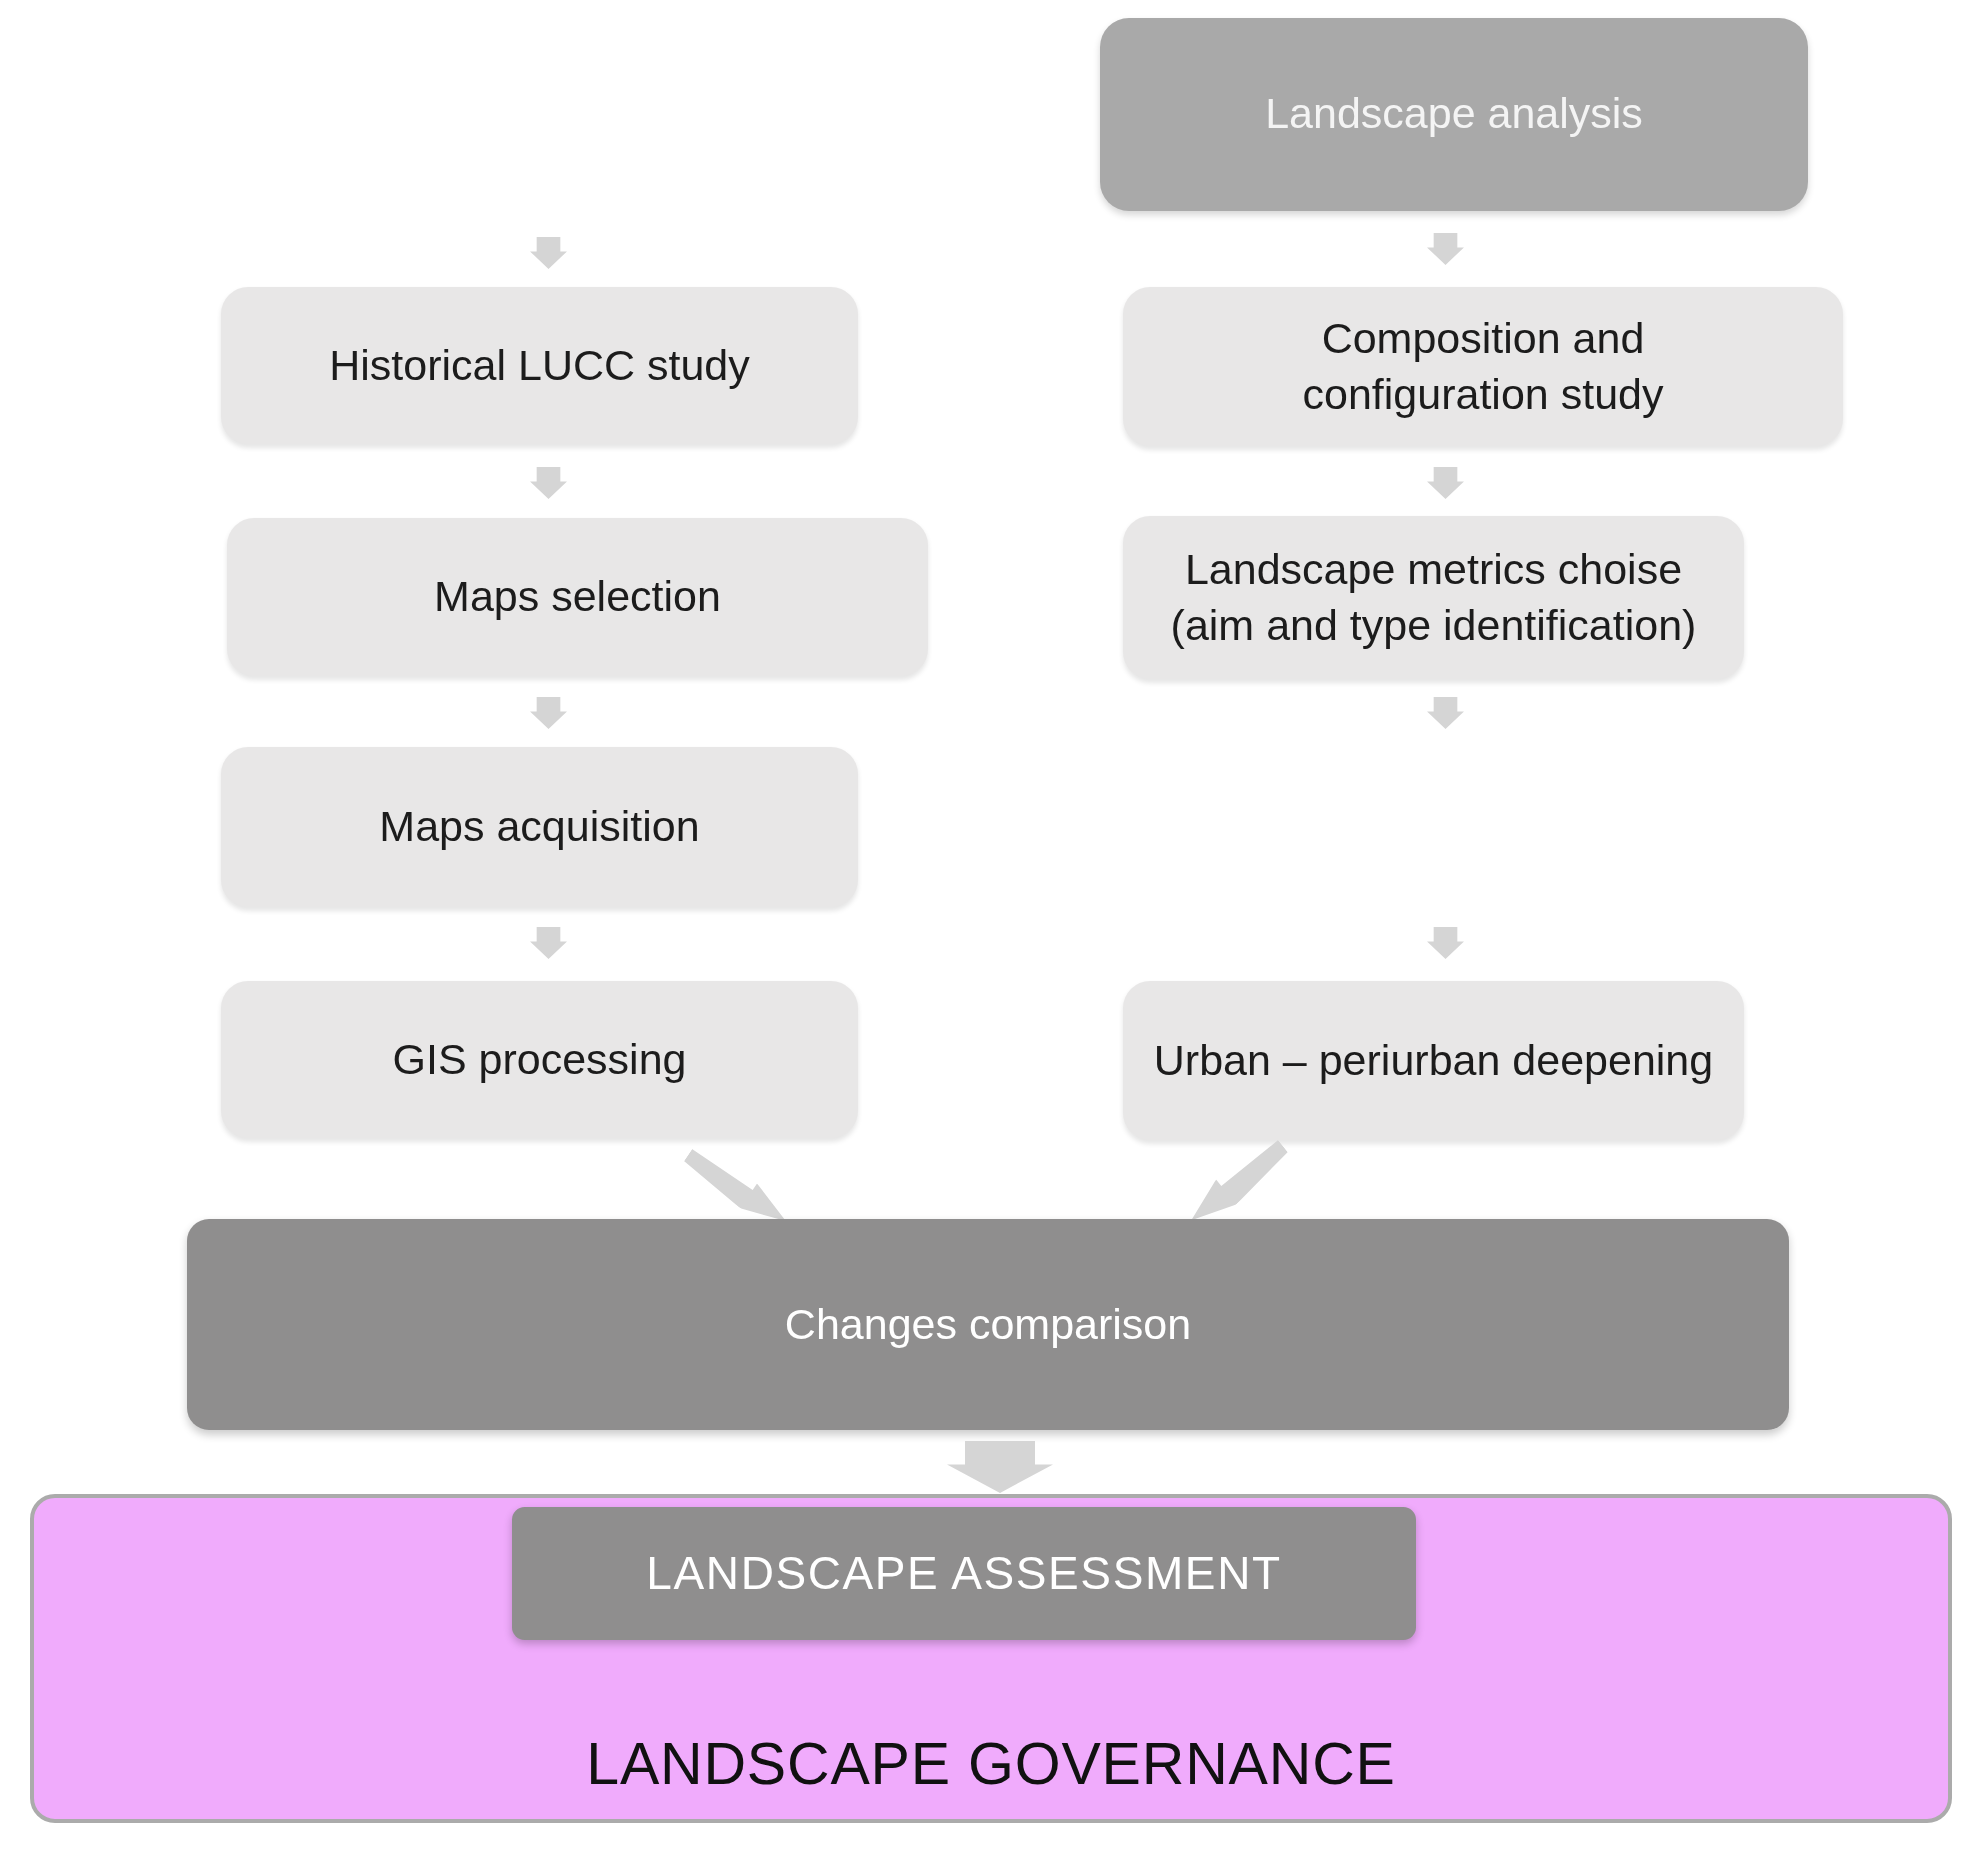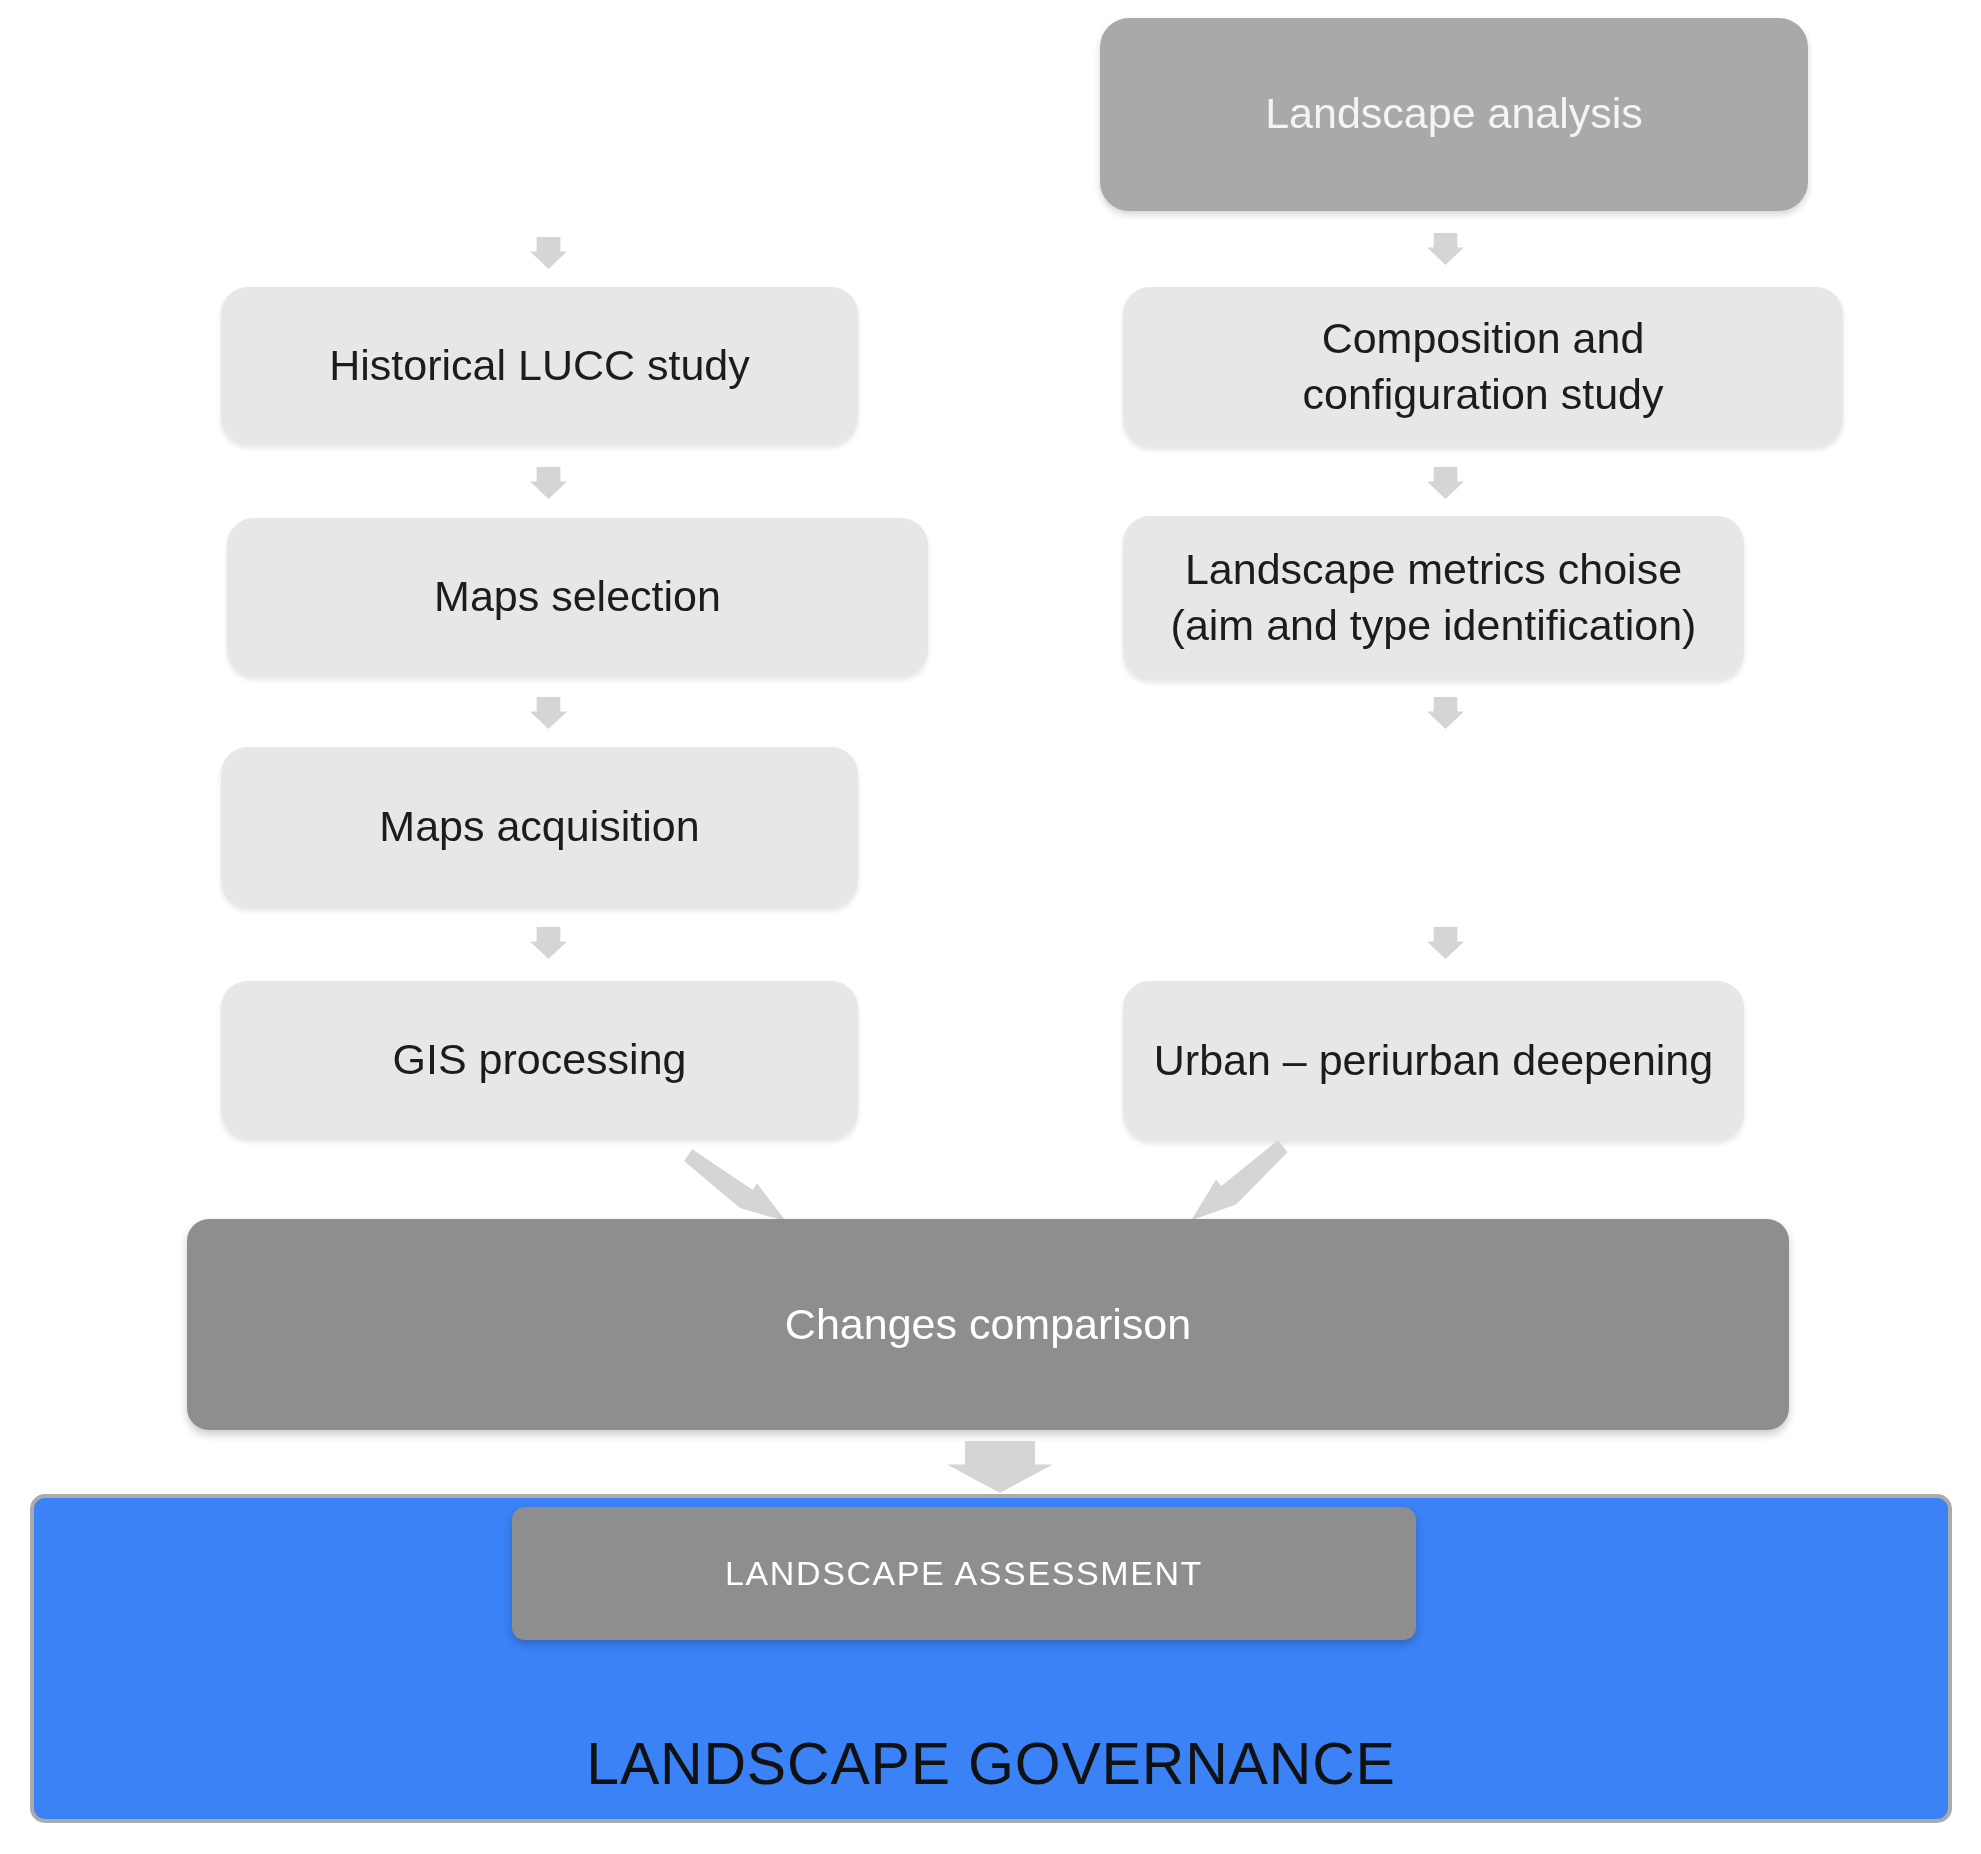--- a/index.html
+++ b/index.html
@@ -19,21 +19,21 @@
   .step{
     background:var(--step-fill,#e8e7e7);color:var(--step-text,#1c1c1c);
     border-radius:27px;font-size:43px;box-shadow:0 3.2px 5.6px rgba(0,0,0,.10);
   }
   .merge{
     background:var(--merge-fill,#8f8e8e);color:var(--merge-text,#ffffff);
     border-radius:22px;font-size:43px;box-shadow:0 4.8px 8px rgba(0,0,0,.20);
   }
   .assess{
     background:var(--merge-fill,#8f8e8e);color:var(--merge-text,#ffffff);
-    border-radius:12.7px;font-size:34px;letter-spacing:1.6px;
+    border-radius:12.7px;font-size:46px;letter-spacing:1.6px;
     box-shadow:0 4px 8px rgba(0,0,0,.22);z-index:4;
   }
   .arrow-down{
     position:absolute;width:37px;height:32px;background:var(--arrow-fill,#d5d5d5);
     clip-path:polygon(18% 0,82% 0,82% 45%,100% 45%,50% 100%,0 45%,18% 45%);
   }
   .arrow-big{
     position:absolute;width:106px;height:52px;background:var(--arrow-fill,#d5d5d5);
     clip-path:polygon(17% 0,83% 0,83% 45%,100% 45%,50% 100%,0 45%,17% 45%);
     z-index:3;
@@ -43,22 +43,22 @@
     clip-path:polygon(0 26%,62% 26%,62% 0,100% 50%,62% 100%,0 74%);
     transform-origin:0 50%;transform:rotate(34deg);
   }
   .diag-l{
     position:absolute;width:118px;height:32px;background:var(--arrow-fill,#d5d5d5);
     clip-path:polygon(100% 26%,38% 26%,38% 0,0 50%,38% 100%,100% 74%);
     transform-origin:100% 50%;transform:rotate(-39deg);
   }
   .governance{
     position:absolute;left:30px;top:1494px;width:1922px;height:329px;
-    border:4px solid var(--governance-border,#ababab);border-radius:15px;
-    background:#3b82f6;box-sizing:border-box;z-index:1;
+    border:4px solid var(--governance-border,#ababab);border-radius:25px;
+    background:#f0abfc;box-sizing:border-box;z-index:1;
   }
   .governance-label{
     position:absolute;left:0;right:0;top:232px;text-align:center;
     font-size:59px;color:var(--governance-text,#111111);letter-spacing:0.8px;
   }
 </style>
 </head>
 <body>
 
 <div id="canvas">

